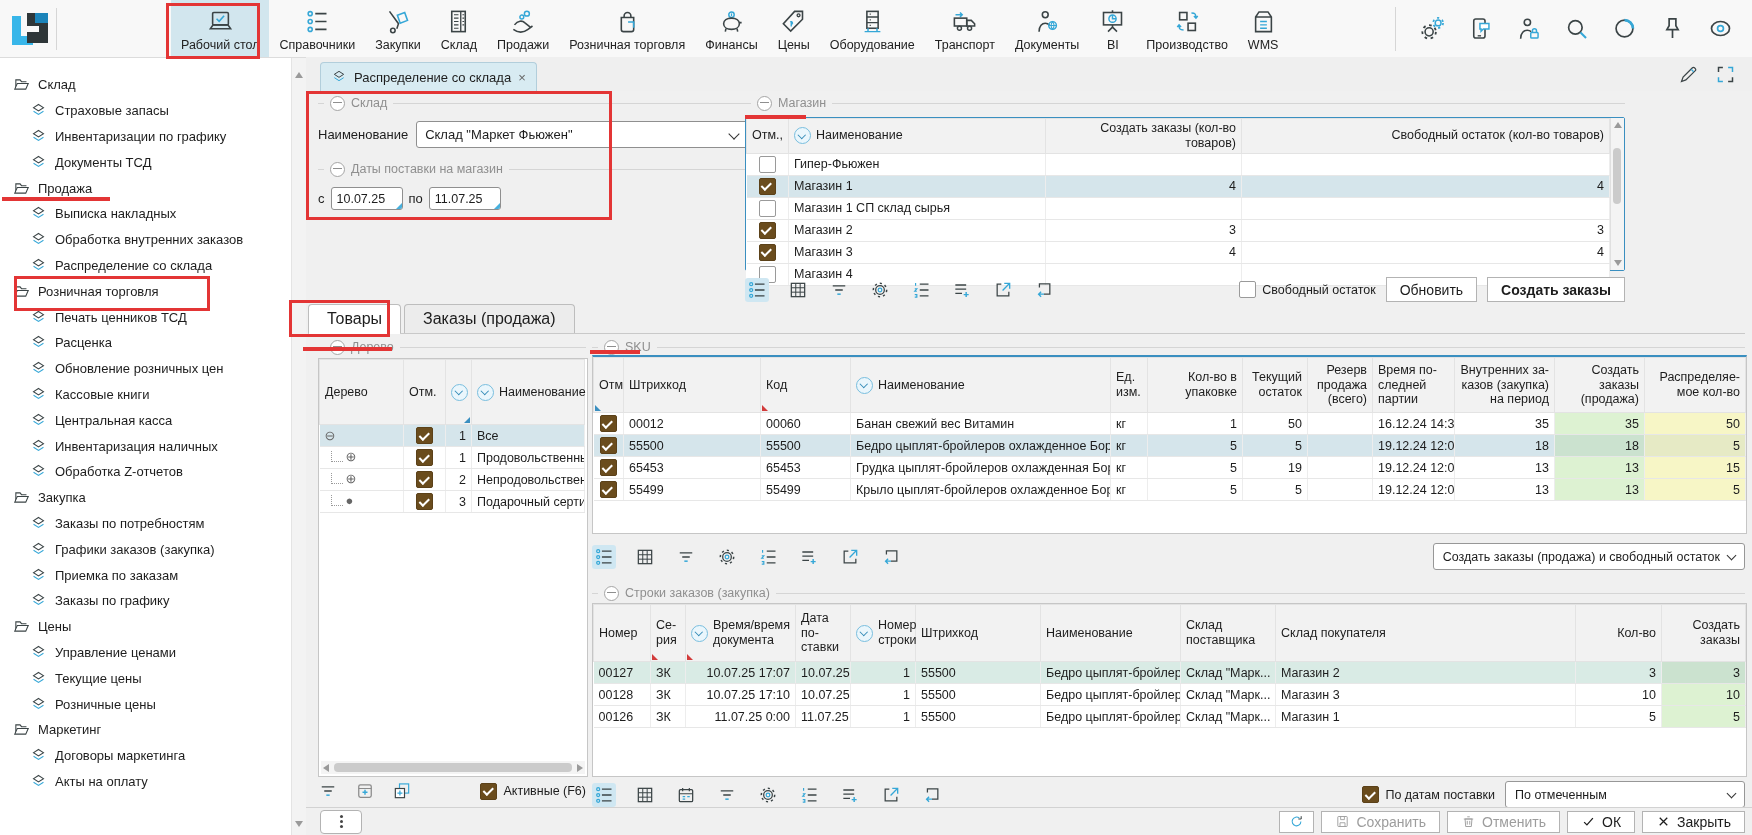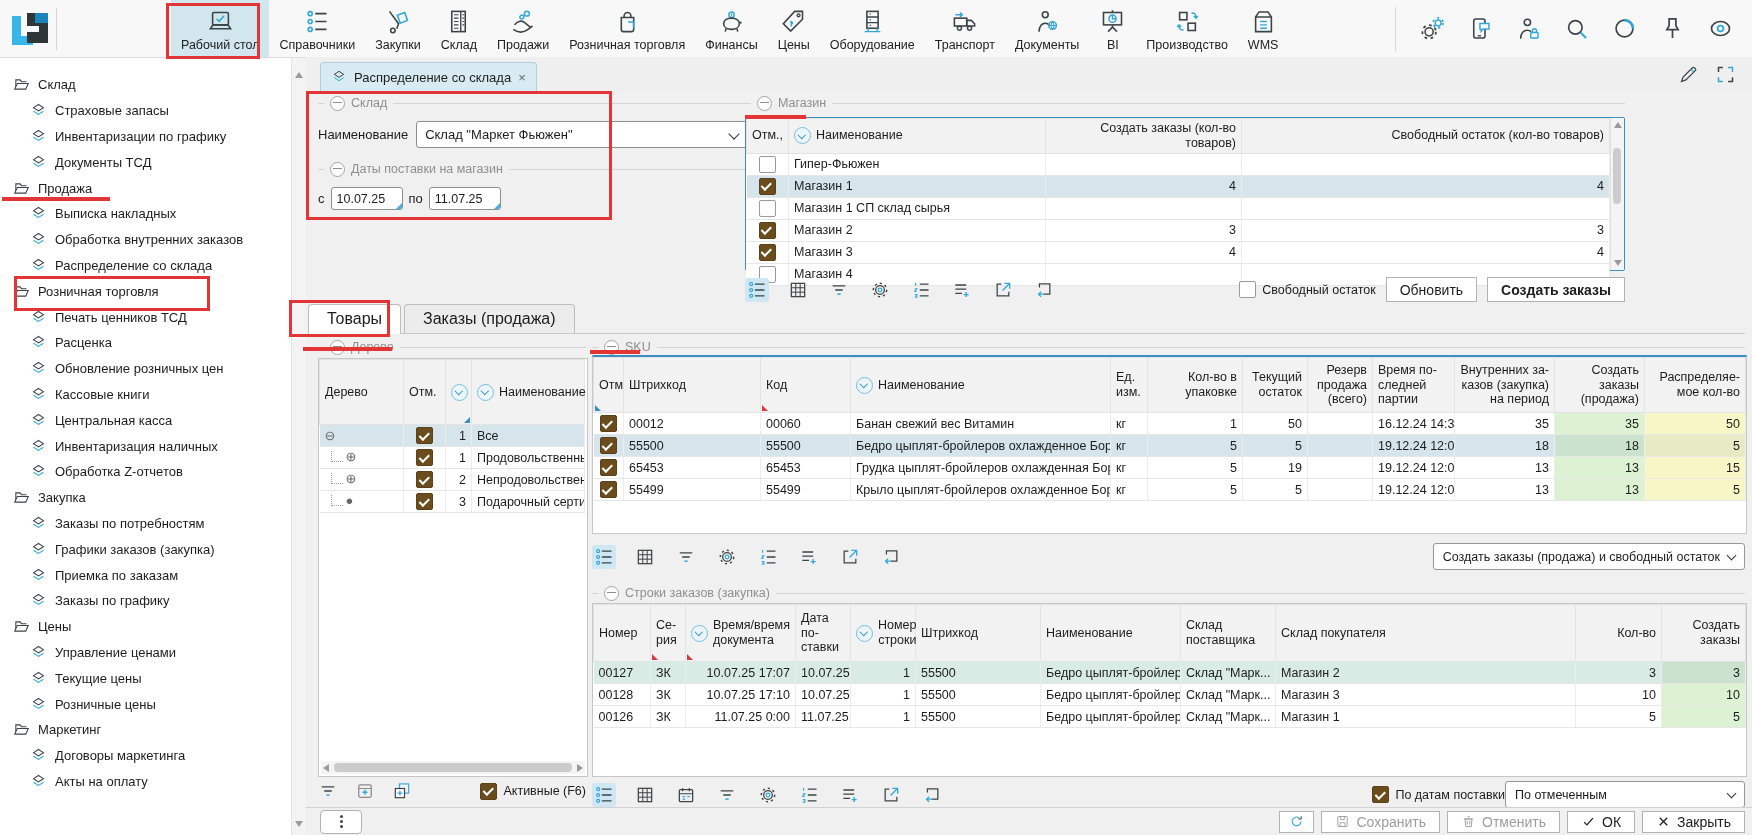--- a/index.html
+++ b/index.html
@@ -151,21 +151,21 @@
   .combo{position:relative;background:#fff;border:1px solid #979797;border-radius:3px;height:25px;
          display:flex;align-items:center;padding:0 24px 0 9px;font-size:12.5px;white-space:nowrap;}
   .combo::after{content:"";position:absolute;right:9px;top:8px;width:6px;height:6px;
                 border-right:1.7px solid #333;border-bottom:1.7px solid #333;transform:rotate(45deg);}
   
   .orders-head{position:absolute;left:286px;top:494px;width:1153px;}
   .orders-box{position:absolute;left:286px;top:512px;width:1153px;height:172px;background:#fff;
               border:1px solid #c6c6c6;overflow:hidden;}
   .orders-box th{height:52px;}
   .orders-tools{position:absolute;left:286px;top:690px;width:1153px;display:flex;align-items:center;}
-  .orders-right{margin-left:auto;display:flex;align-items:center;}
+  .orders-right{margin-left:auto;display:flex;align-items:center;gap:10px;}
   .combo.w240{width:205px;}
   
   .bottombar{position:absolute;left:0;right:0;bottom:0;height:27px;background:#f0f0f0;
              border-top:1px solid #d2d2d2;display:flex;align-items:center;padding:0 7px 0 14px;}
   .kebab{width:40px;height:22px;background:#fff;border:1px solid #b3b3b3;border-radius:4px;
          display:flex;align-items:center;justify-content:center;}
   .kebab i{display:block;width:3px;height:3px;background:#444;border-radius:50%;box-shadow:0 -5px 0 #444,0 5px 0 #444;}
   .foot-right{margin-left:auto;display:flex;align-items:center;gap:7px;}
   .foot-right .btn{height:22px;}
   

